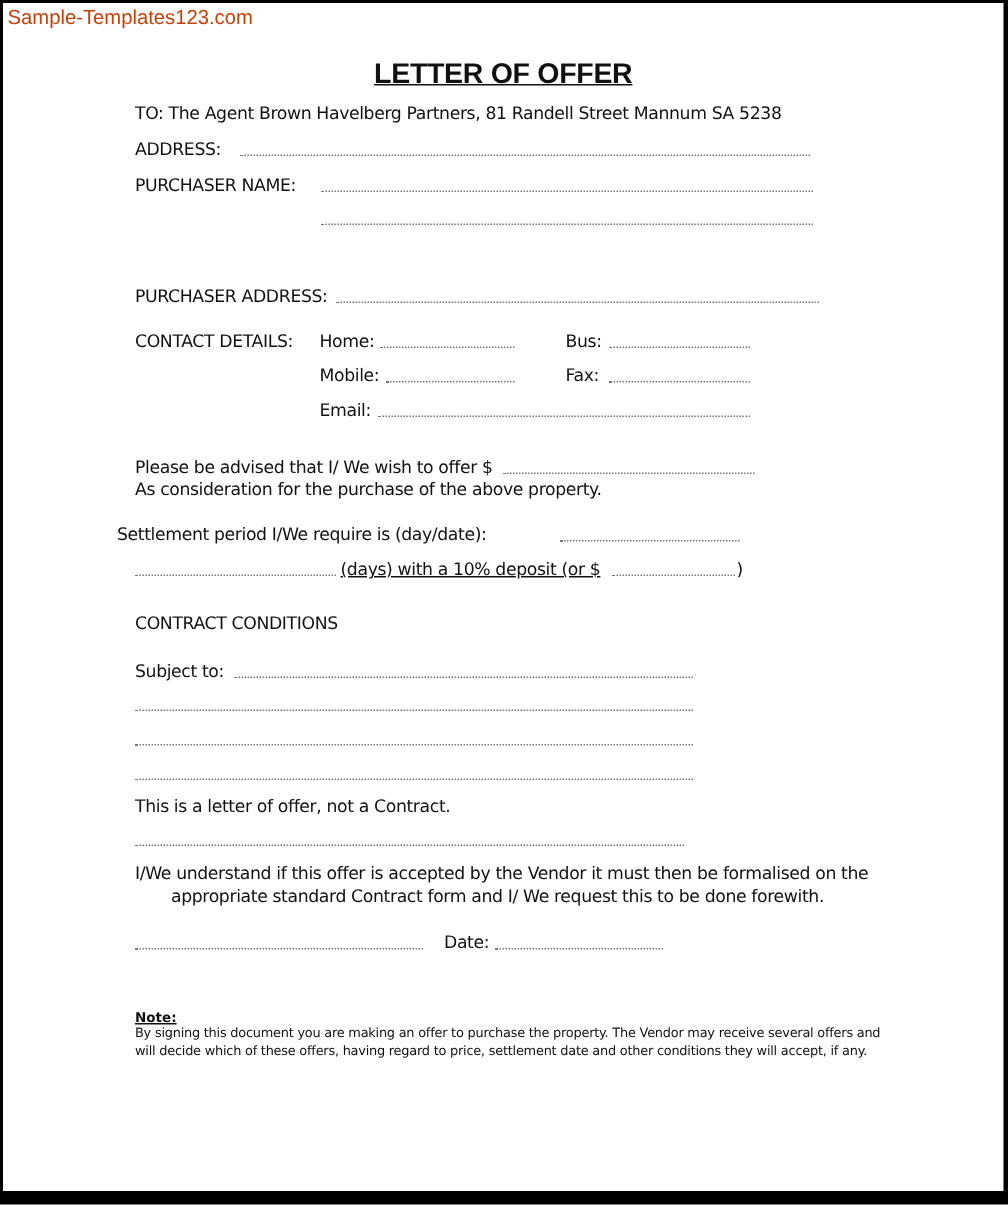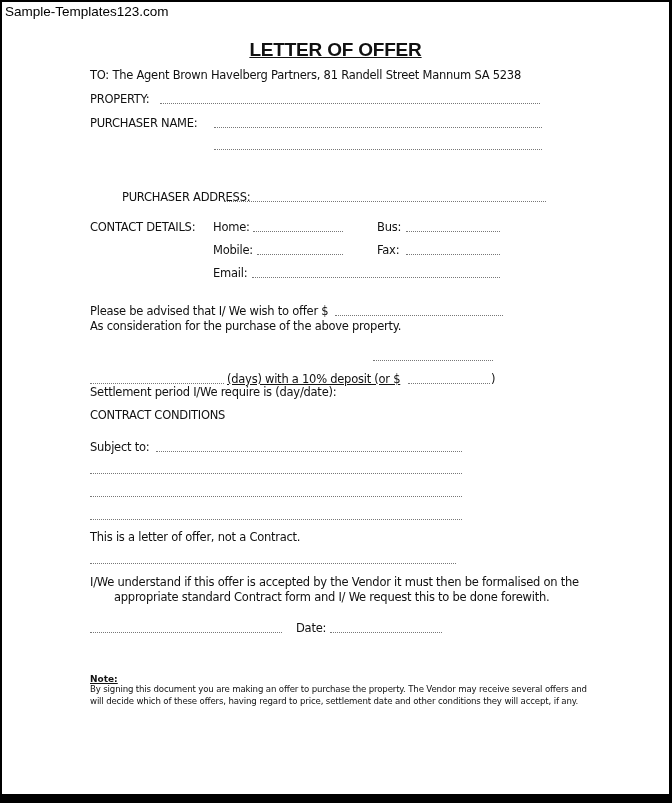--- a/index.html
+++ b/index.html
@@ -1,64 +1,64 @@
 <!DOCTYPE html>
 <html><head>
 <meta charset="utf-8">
 <style>
   html, body { margin:0; padding:0; }
   body { width:672px; height:803px; background:#000; position:relative; overflow:hidden; font-family:"DejaVu Sans", sans-serif; color:#111; }
   .page { position:absolute; left:2px; top:2px; width:667px; height:792px; background:#fff; }
   .abs { position:absolute; white-space:nowrap; }
-  .watermark { left:3px; top:2px; font-family:"Liberation Sans", sans-serif; font-size:13.5px; color:#000000; }
+  .watermark { left:3px; top:2px; font-family:"Liberation Sans", sans-serif; font-size:13.5px; color:#c2410c; }
   .title { left:0; width:667px; top:37px; text-align:center; font-family:"Liberation Sans", sans-serif; font-weight:bold; font-size:19px; text-decoration:underline; letter-spacing:-0.2px; }
   .t { font-size:11.5px; letter-spacing:-0.25px; }
   .dline { position:absolute; border-bottom:1px dotted #777; height:0; }
   .note { font-size:8.6px; line-height:11.6px; letter-spacing:-0.15px; white-space:normal; width:510px; }
   .note-h { font-weight:bold; text-decoration:underline; font-size:9px; }
 </style>
 </head>
 <body>
 
 <div class="page">
 
   <div class="abs watermark">Sample-Templates123.com</div>
   <div class="abs title">LETTER OF OFFER</div>
 
   <div class="abs t" style="left:88px;top:66px;">TO: The Agent Brown Havelberg Partners, 81 Randell Street Mannum   SA   5238</div>
 
-  <div class="abs t" style="left:88px;top:90px;">PROPERTY:</div>
+  <div class="abs t" style="left:88px;top:90px;">ADDRESS:</div>
   <div class="dline" style="left:158px;top:101px;width:380px;"></div>
 
   <div class="abs t" style="left:88px;top:114px;">PURCHASER NAME:</div>
   <div class="dline" style="left:212px;top:125px;width:328px;"></div>
   <div class="dline" style="left:212px;top:147px;width:328px;"></div>
 
-  <div class="abs t" style="left:88px;top:188px;margin-left:32px;">PURCHASER ADDRESS:</div>
+  <div class="abs t" style="left:88px;top:188px;">PURCHASER ADDRESS:</div>
   <div class="dline" style="left:222px;top:199px;width:322px;"></div>
 
   <div class="abs t" style="left:88px;top:218px;">CONTACT DETAILS:</div>
   <div class="abs t" style="left:211px;top:218px;">Home:</div>
   <div class="dline" style="left:251px;top:229px;width:90px;"></div>
   <div class="abs t" style="left:375px;top:218px;">Bus:</div>
   <div class="dline" style="left:404px;top:229px;width:94px;"></div>
 
   <div class="abs t" style="left:211px;top:241px;text-align:right;">Mobile:</div>
   <div class="dline" style="left:255px;top:252px;width:86px;"></div>
   <div class="abs t" style="left:375px;top:241px;">Fax:</div>
   <div class="dline" style="left:404px;top:252px;width:94px;"></div>
 
   <div class="abs t" style="left:211px;top:264px;">Email:</div>
   <div class="dline" style="left:250px;top:275px;width:248px;"></div>
 
   <div class="abs t" style="left:88px;top:302px;">Please be advised that I/ We wish to offer $</div>
   <div class="dline" style="left:333px;top:313px;width:168px;"></div>
   <div class="abs t" style="left:88px;top:317px;">As consideration for the purchase of the above property.</div>
 
-  <div class="abs t" style="left:88px;top:347px;margin-top:36px;">Settlement period I/We require is (day/date):</div>
+  <div class="abs t" style="left:76px;top:347px;">Settlement period I/We require is (day/date):</div>
   <div class="dline" style="left:371px;top:358px;width:120px;"></div>
 
   <div class="dline" style="left:88px;top:381px;width:134px;"></div>
   <div class="abs t" style="left:225px;top:370px;text-decoration:underline;">(days) with a 10% deposit (or $</div>
   <div class="dline" style="left:406px;top:381px;width:82px;"></div>
   <div class="abs t" style="left:489px;top:370px;">)</div>
 
   <div class="abs t" style="left:88px;top:406px;">CONTRACT CONDITIONS</div>
   <div class="abs t" style="left:88px;top:438px;">Subject to:</div>
   <div class="dline" style="left:154px;top:449px;width:306px;"></div>

